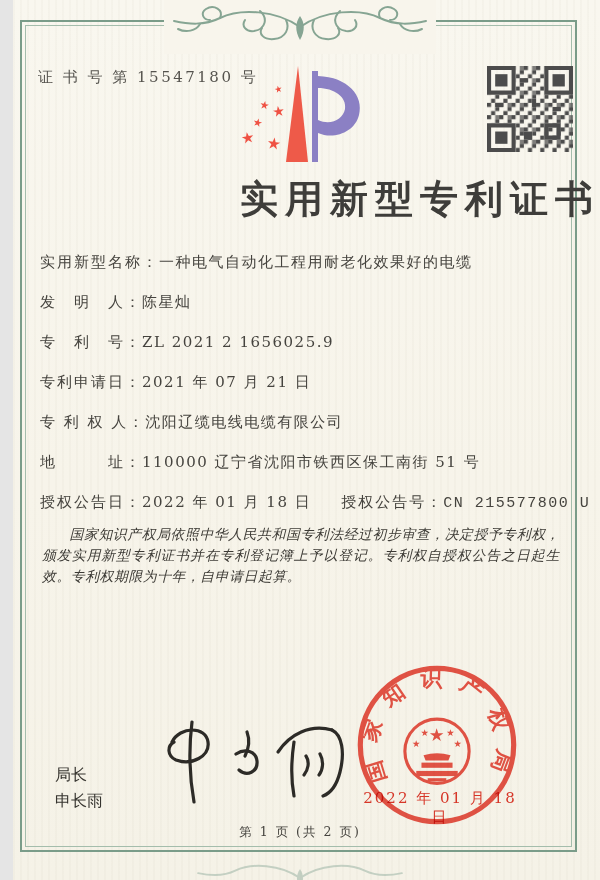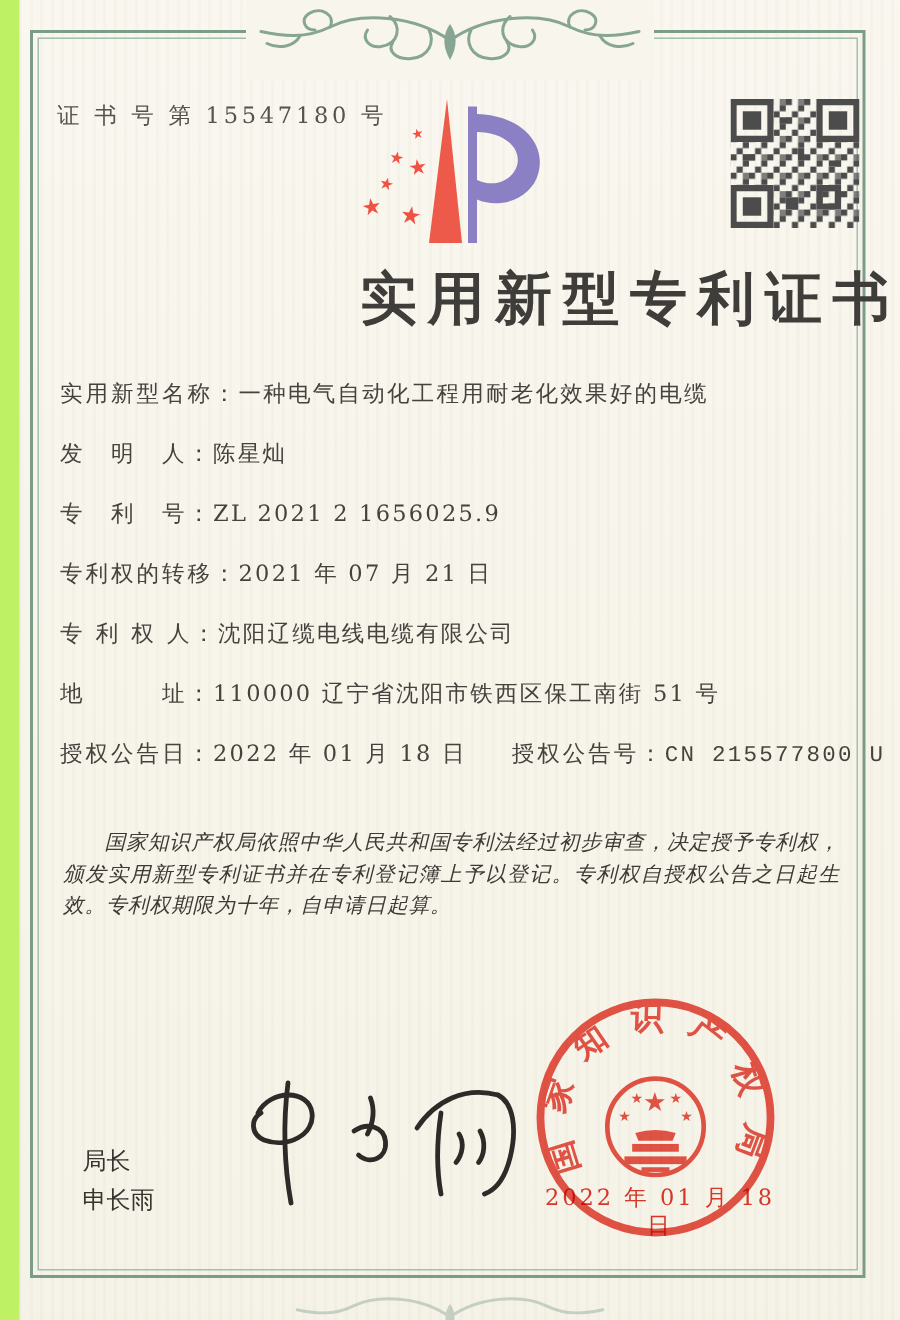--- a/index.html
+++ b/index.html
@@ -1,18 +1,18 @@
 <!DOCTYPE html>
 <html><head>
 <meta charset="utf-8">
 <style>
   * { margin:0; padding:0; box-sizing:border-box; }
   html,body { width:600px; height:880px; overflow:hidden; }
   body { font-family:"DejaVu Serif","Liberation Serif",serif; background:#fdfdfc; }
-  .photo { position:relative; width:600px; height:880px; background:#bef264; overflow:hidden; }
+  .photo { position:relative; width:600px; height:880px; background:#e5e5e5; overflow:hidden; }
   .paper {
     position:absolute; left:13px; top:0; width:587px; height:880px;
     background:
       repeating-linear-gradient(90deg, rgba(190,184,165,.07) 0 2px, rgba(0,0,0,0) 2px 7px),
       linear-gradient(180deg,#f9f7ef 0%, #f7f4ea 55%, #f5f2e7 100%);
   }
   .frame {
     position:absolute; left:20px; top:20px; width:557px; height:832px;
     border:2.5px solid #7a9c89;
   }
@@ -26,21 +26,21 @@
   .logo { position:absolute; left:228px; top:58px; width:144px; height:112px; z-index:5;}
   .qr { position:absolute; left:487px; top:66px; width:86px; height:86px; z-index:5;}
   .title { position:absolute; left:0; top:174px; width:600px; text-align:right;
     font-size:38px; font-weight:bold; letter-spacing:7px; color:#3e3d3a; z-index:5;}
   .fields { position:absolute; left:40px; top:250px; width:522px; font-size:15px; color:#45433e; z-index:5;}
   .field-row { line-height:25px; margin-bottom:15px; letter-spacing:1.5px; white-space:nowrap; }
   .field-row .lbl { letter-spacing:2px; }
   .grant-no-group { display:inline-block; margin-left:30px;font-family:Liberation Mono, monospace; }
   .paras { position:absolute; left:42px; top:524px; width:518px; font-size:13.8px;
     font-style:italic; color:#3c3a35; line-height:21px; letter-spacing:.6px; text-align:justify; z-index:5;}
-  .paras p { text-indent:2em; margin-bottom:3px;margin-top:28px; }
+  .paras p { text-indent:2em; margin-bottom:3px; }
   .signatory { position:absolute; left:55px; top:740px; font-size:16px; color:#36342f;
     font-family:Liberation Serif, serif; line-height:26px; z-index:5;margin-top:22px;}
   .signature { position:absolute; left:150px; top:710px; width:215px; height:98px; z-index:6; mix-blend-mode:multiply; }
   .seal { position:absolute; left:352px; top:660px; width:170px; height:170px; z-index:7; mix-blend-mode:multiply; opacity:.92; }
   .seal-date { position:absolute; left:355px; top:789px; width:170px; text-align:center;
     font-size:15px; color:#e0392c; letter-spacing:2px; z-index:8; mix-blend-mode:multiply; }
   .footer { position:absolute; left:0; top:824px; width:600px; text-align:center;
     font-size:12.5px; color:#45433e; letter-spacing:2px; z-index:5;}
   .seal-text { font-size:21px; font-weight:bold; letter-spacing:15px; fill:#e8473a; }
 </style>
@@ -136,21 +136,21 @@
     <div class="field-row">
       <span class="lbl">实用新型名称：</span><span>一种电气自动化工程用耐老化效果好的电缆</span>
     </div>
     <div class="field-row">
       <span class="lbl">发　明　人：</span><span>陈星灿</span>
     </div>
     <div class="field-row">
       <span class="lbl">专　利　号：</span><span>ZL 2021 2 1656025.9</span>
     </div>
     <div class="field-row">
-      <span class="lbl">专利权的转移：</span><span>2021 年 07 月 21 日</span>
+      <span class="lbl">专利申请日：</span><span>2021 年 07 月 21 日</span>
     </div>
     <div class="field-row">
       <span class="lbl">专 利 权 人：</span><span>沈阳辽缆电线电缆有限公司</span>
     </div>
     <div class="field-row">
       <span class="lbl">地　　　址：</span><span>110000 辽宁省沈阳市铁西区保工南街 51 号</span>
     </div>
     <div class="field-row">
       <span class="lbl">授权公告日：</span><span>2022 年 01 月 18 日</span><span class="grant-no-group"><span class="lbl">授权公告号：</span><span>CN 215577800 U</span></span>
     </div>
@@ -193,13 +193,14 @@
       <text x="91" y="73" font-size="9" font-family="'DejaVu Sans',sans-serif">★</text>
       <text x="98" y="84" font-size="9" font-family="'DejaVu Sans',sans-serif">★</text>
       <path d="M69,92 Q82,88 95,92 L93,97 L71,97 Z"></path>
       <rect x="67" y="99" width="30" height="5"></rect>
       <rect x="62" y="107" width="40" height="5"></rect>
       <rect x="73" y="114" width="18" height="3"></rect>
     </g>
   </svg>
   <div class="seal-date">2022 年 01 月 18 日</div>
 
+  <div class="footer">第 1 页 (共 2 页)</div>
 </div>
 
 </body></html>

